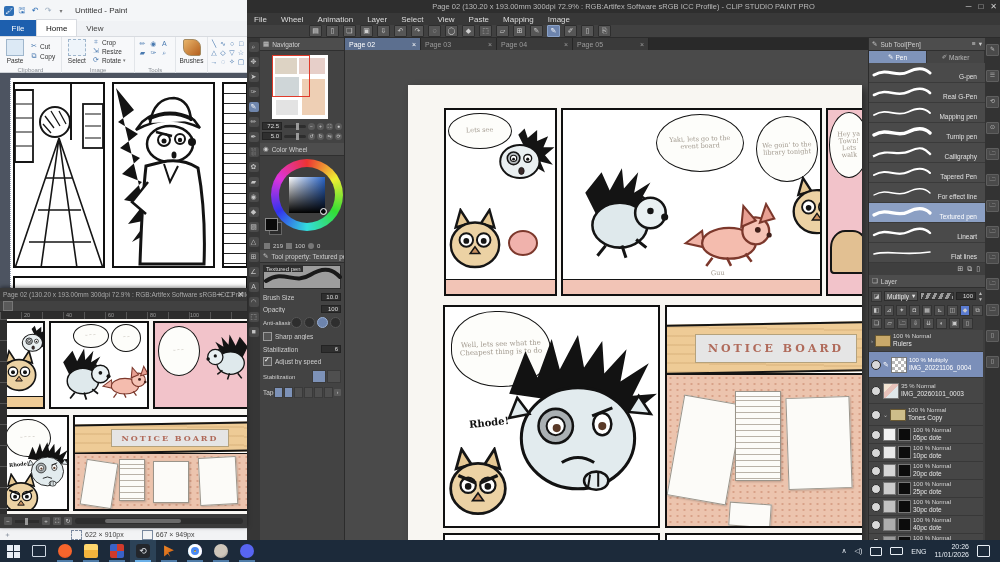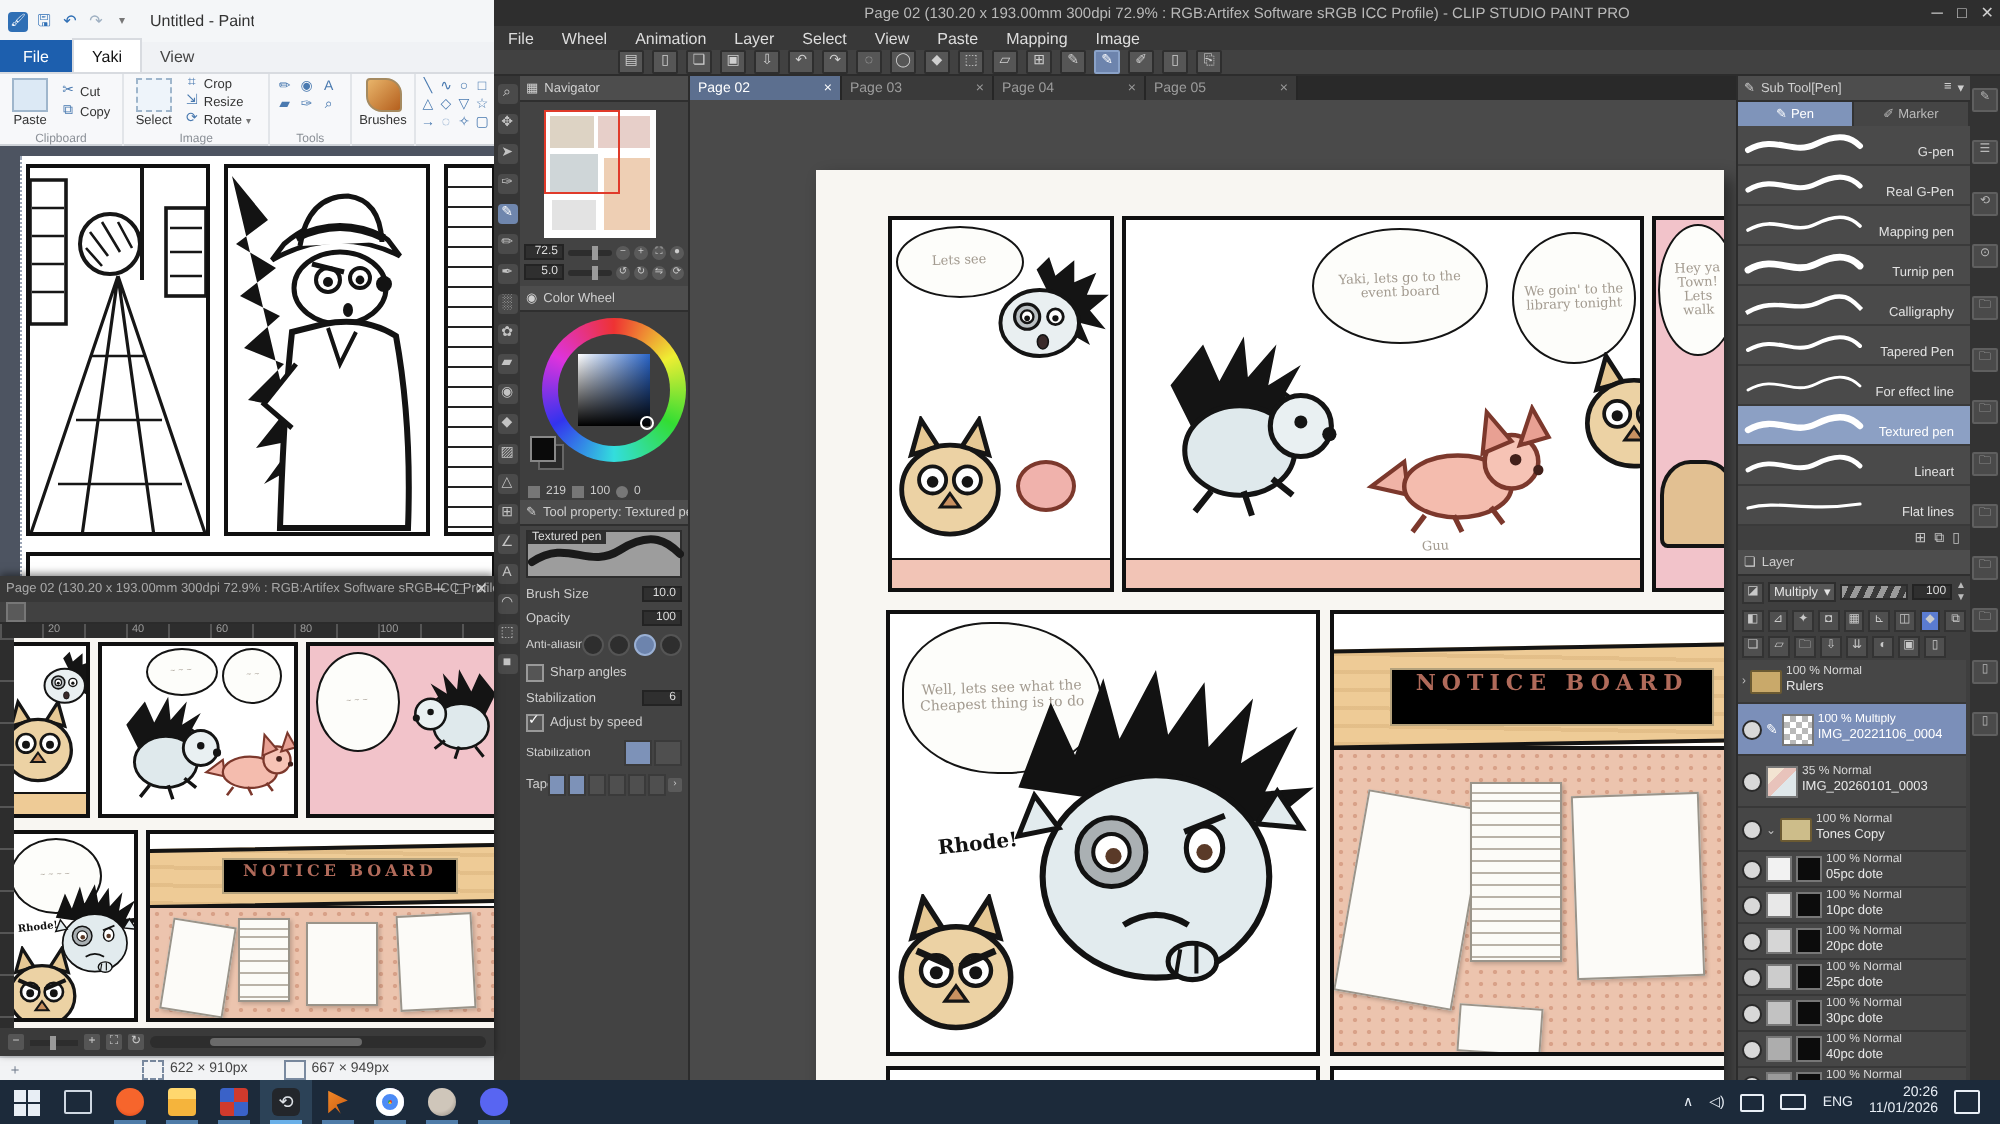--- a/index.html
+++ b/index.html
@@ -58,22 +58,22 @@
   .canvas-area{left:98px;top:50px;width:523px;height:490px;background:#4a4a4a;overflow:hidden;}
   .page{position:absolute;left:63px;top:35px;width:454px;height:460px;background:#f8f6f2;box-shadow:4px 4px 8px rgba(0,0,0,.45);}
   .panel{position:absolute;background:#fff;border:2px solid #101010;overflow:hidden;box-sizing:border-box;}
   .bubble{position:absolute;background:#fdfdfa;border:1.5px solid #141414;border-radius:50%;
     display:flex;align-items:center;justify-content:center;text-align:center;box-sizing:border-box;padding:4px;}
   .pencil{color:#a39b90;font-size:6.5px;line-height:1.1;font-family:"DejaVu Serif",serif;transform:rotate(-2deg);}
   .ink{color:#111;font-weight:bold;font-family:"DejaVu Serif",serif;}
   .floor{position:absolute;left:0;bottom:0;width:100%;height:14px;background:#f2c4b6;border-top:1.5px solid #141414;}
   .wood{position:absolute;background:#eecb96;border:2px solid #141414;box-sizing:border-box;
     background-image:repeating-linear-gradient(2deg,rgba(150,100,40,.12) 0 2px,transparent 2px 9px);}
-  .plaque{position:absolute;background:#000000;border:1.5px solid #b5a27c;color:#b06a5a;
-    font-size:11px;letter-spacing:3px;font-weight:bold;display:flex;align-items:flex-start;justify-content:center;
+  .plaque{position:absolute;background:#e5e5e5;border:1.5px solid #b5a27c;color:#b06a5a;
+    font-size:11px;letter-spacing:3px;font-weight:bold;display:flex;align-items:center;justify-content:center;
     white-space:nowrap;overflow:hidden;font-family:"DejaVu Serif",serif;}
   .cork{position:absolute;background:#ecc4ae;background-image:radial-gradient(#d8a188 1px,transparent 1.3px);background-size:7px 6px;}
   .paper{position:absolute;background:#fcfbf8;border:1px solid #9a948a;box-shadow:1px 1px 2px rgba(0,0,0,.2);}
   .scrib{background-image:repeating-linear-gradient(#b9b2a8 0 1px,transparent 1px 6px);background-position:0 8px;}
   .rightcol{left:621px;top:38px;width:117px;height:502px;background:#3f3f3f;border-left:1px solid #2c2c2c;box-sizing:border-box;}
   .sttabs{display:flex;height:12px;}
   .sttab{flex:1;font-size:6.5px;display:flex;align-items:center;justify-content:center;gap:2px;background:#454545;color:#bbb;border-right:1px solid #333;}
   .sttab.on{background:#7f94ba;color:#fff;}
   .strow{position:relative;height:19px;background:#4a4a4a;border-bottom:1px solid #3a3a3a;}
   .strow.on{background:#8ca0c4;}
@@ -761,21 +761,21 @@
     <div class="abs p-title">
       <span class="qa" style="background:#2f6fb5;color:#fff;border-radius:2px;font-size:6px;">🖌</span>
       <span class="qa">🖫</span>
       <span class="qa">↶</span>
       <span class="qa" style="color:#9fb0c2;">↷</span>
       <span class="qa" style="color:#777;font-size:6px;">▾</span>
       <span class="tt">Untitled - Paint</span>
     </div>
     <div class="abs p-tabs">
       <span class="ftab">File</span>
-      <span class="ntab on">Yaki</span>
+      <span class="ntab on">Home</span>
       <span class="ntab">View</span>
     </div>
     <div class="abs ribbon">
       <div class="rgroup" style="width:64px;">
         <div class="bigbtn">
           <span class="bigico"></span>
           <span>Paste</span>
         </div>
         <div style="display:flex;flex-direction:column;gap:1px;justify-content:center;">
           <span class="srow">

